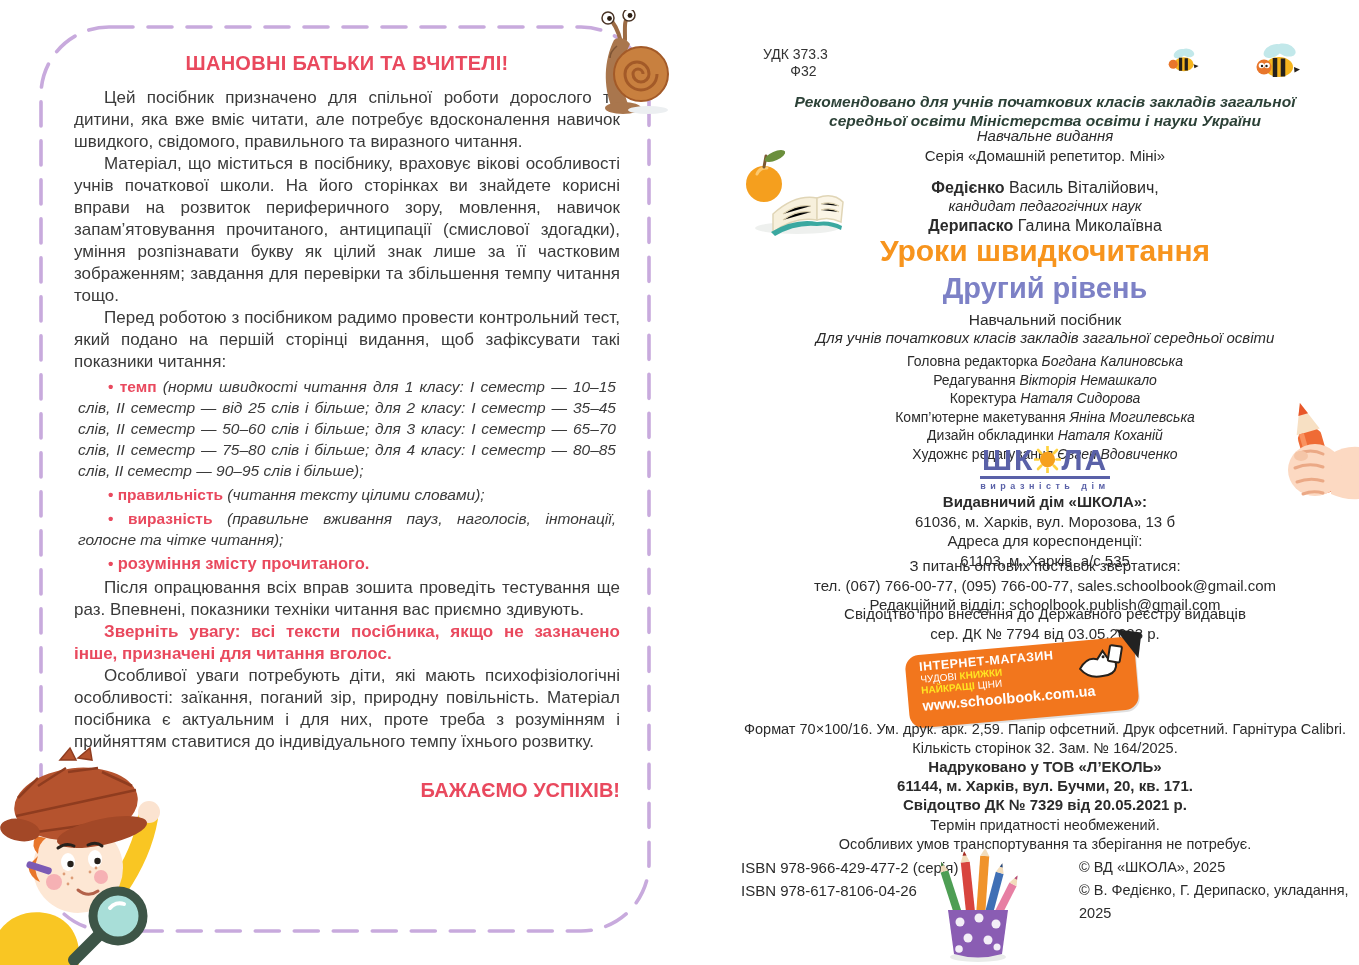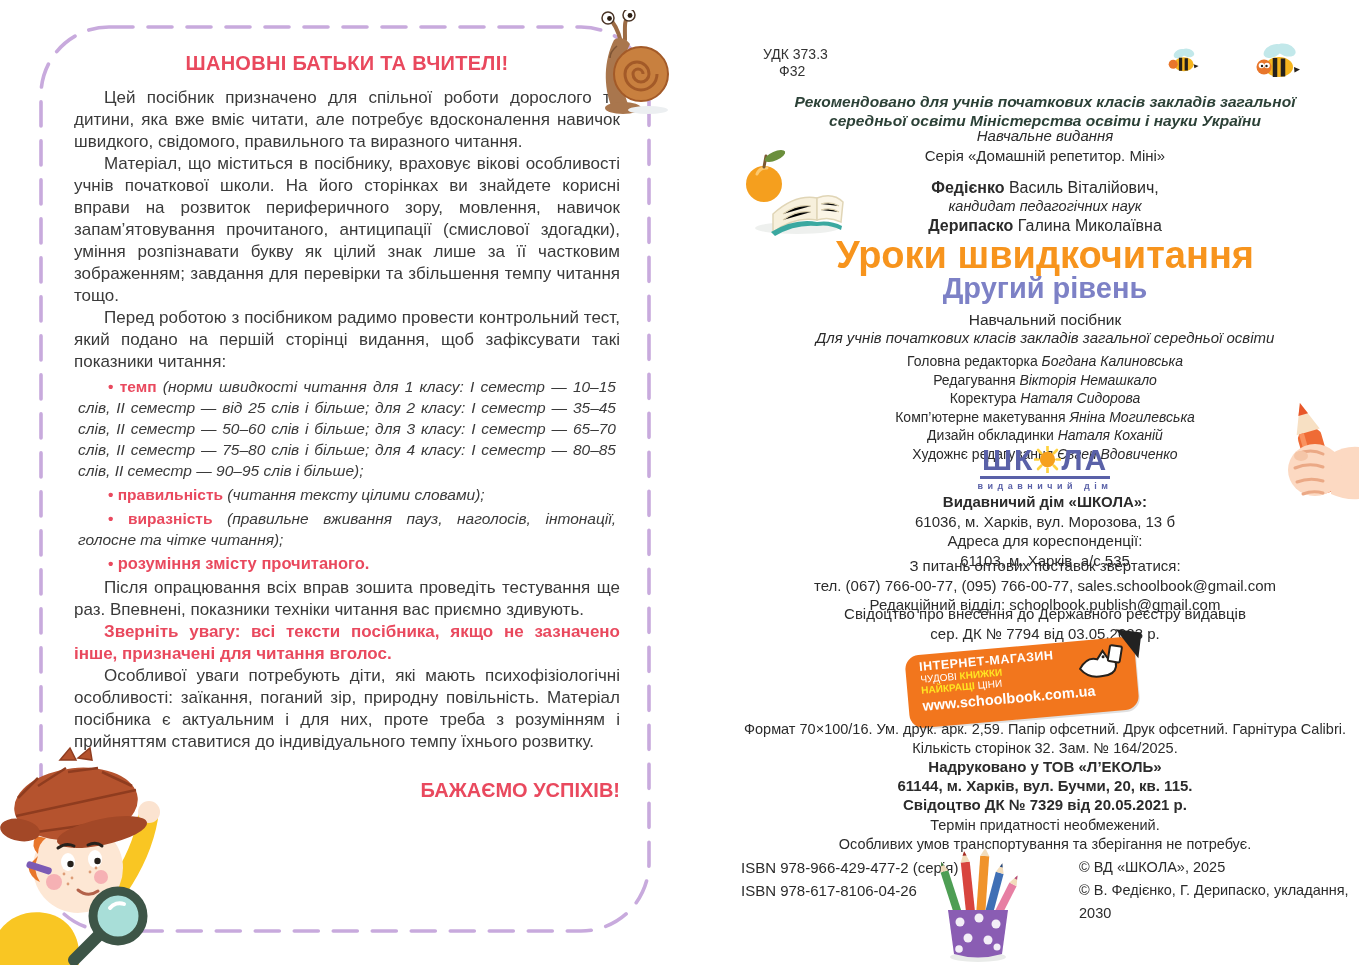--- a/index.html
+++ b/index.html
@@ -17,32 +17,32 @@
   p.bullet{margin:3px 4px;font-size:15.5px;line-height:21px;font-style:italic;text-align:justify;text-indent:30px;color:#3a3a3a}
   .bullet .dot,.bullet .term{font-style:normal;font-weight:bold;color:#e9495e}
   .bullet.solid .term{font-size:16.5px}
   p.red-note{margin:0;font-size:17px;line-height:22px;font-weight:bold;color:#e9495e;text-align:justify;text-indent:30px}
   .closing{margin-top:26px;text-align:right;font-weight:bold;color:#e9495e;font-size:20px}
   .snail{position:absolute;left:552px;top:-14px;width:82px;height:104px}
   .detective{position:absolute;left:-40px;top:722px;width:172px;height:220px}
   
   .page-right{position:absolute;left:735px;top:0;width:620px;height:965px}
   .rg{position:absolute;left:0;right:0;text-align:center}
-  .udk{left:28px;right:auto;text-align:left;top:46px;font-size:14px;line-height:17px}
+  .udk{left:28px;right:auto;text-align:center;top:46px;font-size:14px;line-height:17px}
   .udk .code{padding-left:16px}
   .bee-small{position:absolute;left:430px;top:46px;width:36px;height:30px}
   .bee-big{position:absolute;left:518px;top:42px;width:48px;height:40px}
   .recommend{top:84px;font-size:15.5px;line-height:19px;font-weight:bold;font-style:italic;color:#2c4137}
   .edition{top:127px;font-size:15px;font-style:italic;color:#2b2b2b}
   .series{top:147px;font-size:15px;color:#2b2b2b}
   .tangerine-book{position:absolute;left:2px;top:134px;width:108px;height:104px}
   .authors{top:178px;font-size:16px;line-height:19px;color:#2b2b2b}
   .authors .deg{font-size:14.5px;font-style:italic}
   .b{font-weight:bold}
-  .title{top:234px;font-size:38px;font-weight:bold;color:#f7941d}
+  .title{top:234px;font-size:30px;font-weight:bold;color:#f7941d}
   .level{top:272px;font-size:29px;font-weight:bold;color:#7d81c6}
   .sub1{top:311px;font-size:15.5px;color:#2b2b2b}
   .sub2{top:329px;font-size:15px;font-style:italic;color:#2b2b2b}
   .credits{top:352px;font-size:14px;line-height:18.5px;color:#2b2b2b}
   .credits .it{font-style:italic}
   .logo{top:444px}
   .logo-word{font-size:30px;font-weight:bold;color:#5a61a8;letter-spacing:2px;line-height:32px}
   .logo-word svg{vertical-align:-3px}
   .logo-rule{width:130px;height:3px;background:#5a61a8;margin:0 auto 2px}
   .logo-tag{font-size:9px;font-weight:bold;letter-spacing:4.5px;color:#5a61a8}
@@ -219,21 +219,21 @@
               <line x1="0" y1="15" x2="5" y2="15"></line>
               <line x1="25" y1="15" x2="30" y2="15"></line>
               <line x1="4.5" y1="4.5" x2="8" y2="8"></line>
               <line x1="22" y1="22" x2="25.5" y2="25.5"></line>
               <line x1="25.5" y1="4.5" x2="22" y2="8"></line>
               <line x1="8" y1="22" x2="4.5" y2="25.5"></line>
             </g>
             <circle cx="15" cy="15" r="8.5" fill="#f6a01d"></circle>
           </svg><span>ЛА</span></div>
       <div class="logo-rule"></div>
-      <div class="logo-tag">видавничий дім</div>
+      <div class="logo-tag">виразність дім</div>
     </div>
 
     <div class="rg publisher">
       <div class="b">Видавничий дім «ШКОЛА»:</div>
       <div>61036, м. Харків, вул. Морозова, 13 б</div>
       <div>Адреса для кореспонденції:</div>
       <div>61103, м. Харків, а/с 535</div>
     </div>
 
     <div class="rg wholesale">
@@ -259,37 +259,37 @@
       </svg>
     </div>
 
     <div class="rg format">
       <div>Формат 70×100/16. Ум. друк. арк. 2,59. Папір офсетний. Друк офсетний. Гарнітура Calibri.</div>
       <div>Кількість сторінок 32. Зам. № 164/2025.</div>
     </div>
 
     <div class="rg printed">
       <div>Надруковано у ТОВ «Л’ЕКОЛЬ»</div>
-      <div>61144, м. Харків, вул. Бучми, 20, кв. 115.</div>
+      <div>61144, м. Харків, вул. Бучми, 20, кв. 171.</div>
       <div>Свідоцтво ДК № 7329 від 20.05.2021 р.</div>
     </div>
 
     <div class="rg shelf">
       <div>Термін придатності необмежений.</div>
       <div>Особливих умов транспортування та зберігання не потребує.</div>
     </div>
 
     <div class="rg isbn">
       <div>ISBN 978-966-429-477-2 (серія)</div>
       <div>ISBN 978-617-8106-04-26</div>
     </div>
 
     <div class="rg copyright">
       <div>© ВД «ШКОЛА», 2025</div>
-      <div>© В. Федієнко, Г. Дерипаско, укладання, 2030</div>
+      <div>© В. Федієнко, Г. Дерипаско, укладання, 2025</div>
     </div>
 
     <svg class="pencil-cup" viewBox="0 0 86 114">
       <ellipse cx="43" cy="109" rx="28" ry="5" fill="#e9ebe9"></ellipse>
       <g transform="rotate(-18 18 50)">
           <rect x="14" y="22" width="8" height="46" fill="#4e9e54"></rect>
           <path d="M14,22 l4,-10 4,10 Z" fill="#f2dcBB"></path>
           <path d="M16.5,16 l1.5,-4 1.5,4 Z" fill="#2f6e34"></path>
         </g>
       <g transform="rotate(-6 33 45)">

